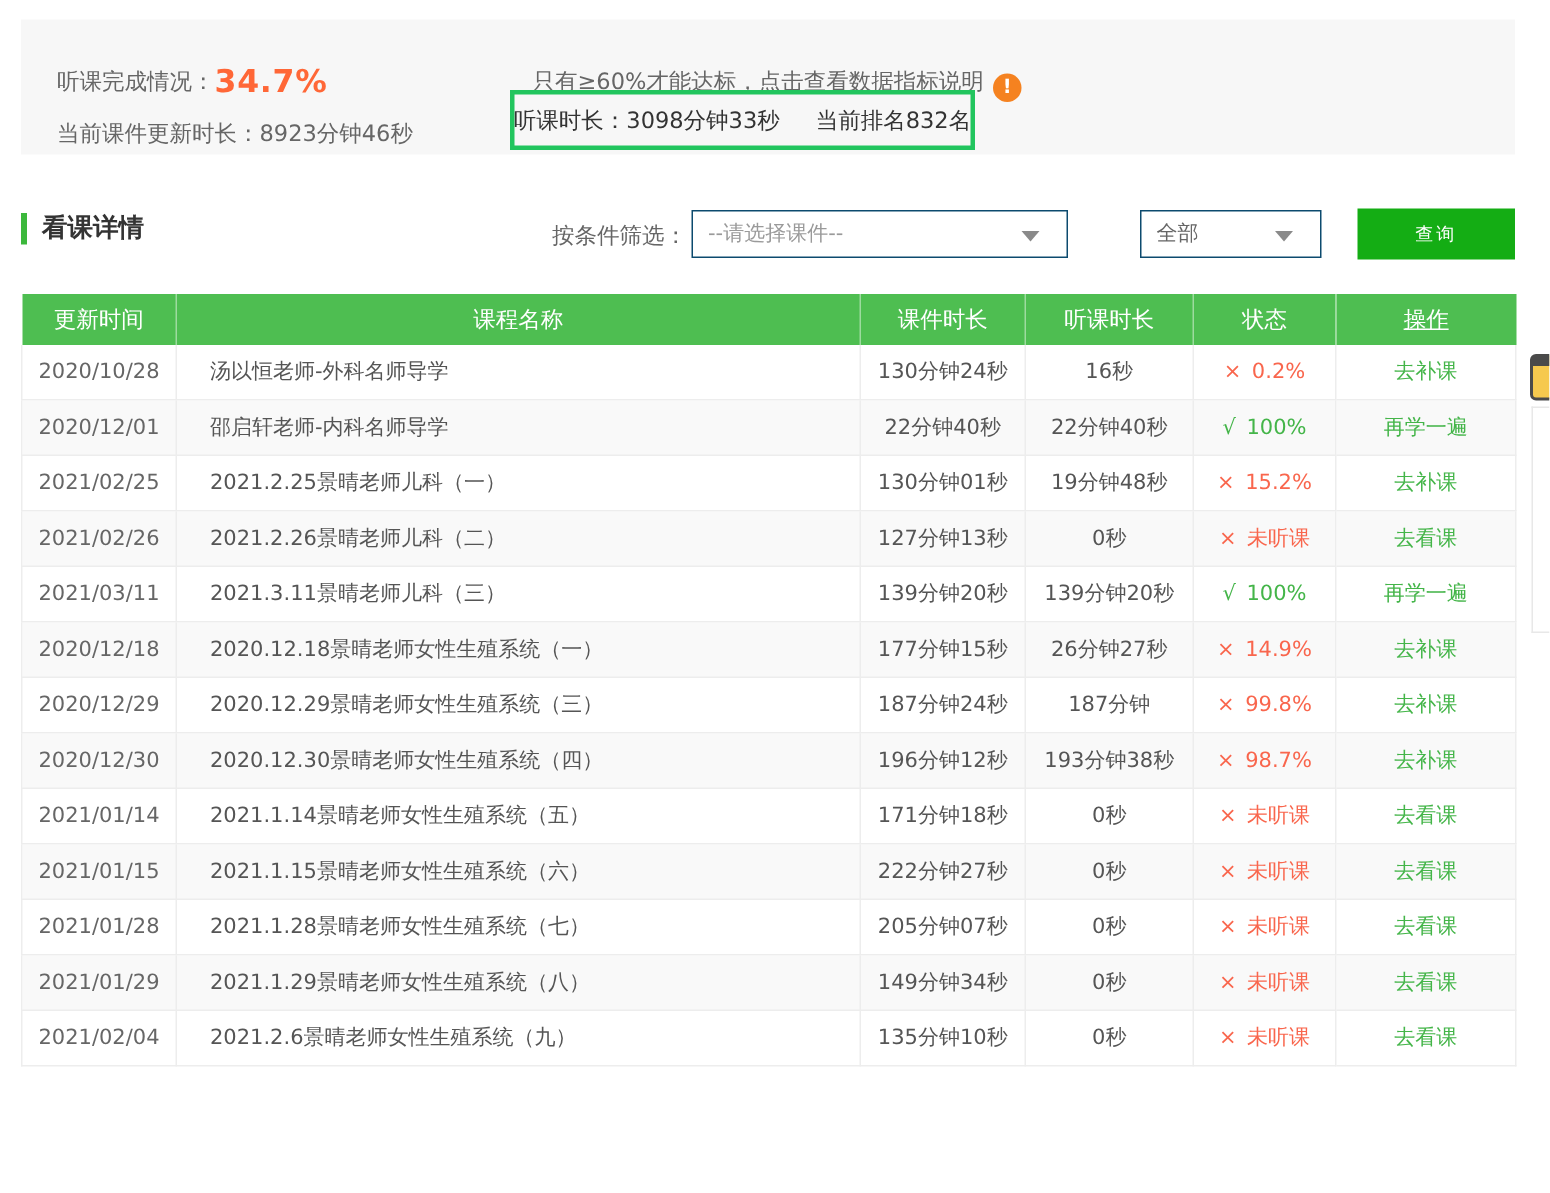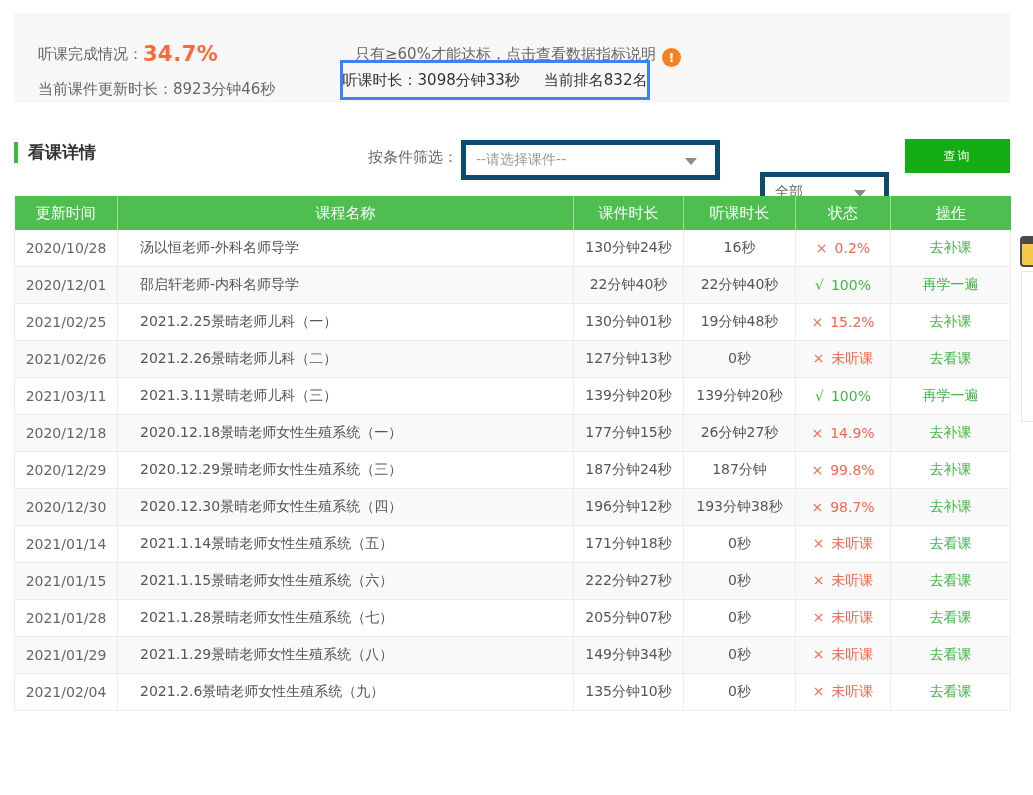--- a/index.html
+++ b/index.html
@@ -7,33 +7,33 @@
   .page{position:relative;width:1033px;height:795px;overflow:hidden;background:#fff;border-radius:23px;}
 
   
   .summary-box{position:absolute;left:14px;top:13px;width:996px;height:90px;background:#f7f7f7;}
   .sum-row1{position:absolute;left:24px;top:30px;font-size:15px;color:#666;line-height:22px;white-space:nowrap;}
   .completion{font-size:21px;font-weight:bold;color:#ff6737;vertical-align:-2px;letter-spacing:.5px;}
   .threshold{position:absolute;left:341px;top:30px;font-size:15px;color:#666;line-height:22px;white-space:nowrap;cursor:pointer;}
   .warn-icon{display:inline-block;width:19px;height:19px;margin-left:6px;border-radius:50%;background:#f58220;color:#fff;
              font-size:13px;font-weight:bold;text-align:center;line-height:19px;vertical-align:-3px;}
   .sum-row2{position:absolute;left:24px;top:65px;font-size:15px;color:#666;line-height:22px;white-space:nowrap;}
-  .redbox{position:absolute;left:326px;top:47px;width:304px;height:34px;border:3px solid #3b82f6;
+  .redbox{position:absolute;left:326px;top:47px;width:304px;height:34px;border:3px solid #22c55e;
           display:flex;align-items:center;justify-content:center;gap:24px;font-size:15px;color:#333;white-space:nowrap;background:#f7f7f7;}
 
   
   .sec-bar{position:absolute;left:14px;top:142px;width:4px;height:21px;background:#3cb83c;}
   .sec-title{position:absolute;left:28px;top:142px;font-size:17px;font-weight:bold;color:#333;line-height:21px;}
   .filter-label{position:absolute;left:368px;top:147px;font-size:15px;color:#666;line-height:20px;}
-  .select{position:absolute;top:140px;height:30px;border:5px solid #0c4a6e;background:#fff;font-size:14px;
+  .select{position:absolute;top:140px;height:30px;border:1px solid #0c4a6e;background:#fff;font-size:14px;
           display:flex;align-items:center;padding-left:10px;box-sizing:content-box;cursor:pointer;}
   .select .arrow{position:absolute;right:18px;top:13px;width:0;height:0;
           border-left:6px solid transparent;border-right:6px solid transparent;border-top:7px solid #8a8a8a;}
   .sel-courseware{left:461px;width:239px;color:#9a9a9a;}
-  .sel-status{left:760px;width:109px;color:#666;margin-top:32px;}
+  .sel-status{left:760px;width:109px;color:#666;}
   .query-btn{position:absolute;left:905px;top:139px;width:105px;height:34px;background:#14ad14;color:#fff;
           font-size:12px;border:none;display:flex;align-items:center;justify-content:center;cursor:pointer;letter-spacing:2px;}
 
   
   .tbl-wrap{position:absolute;left:14px;top:196px;width:996px;}
   table{border-collapse:collapse;table-layout:fixed;width:996px;}
   th{background:#4ebe51;color:#fff;font-weight:normal;font-size:15px;height:34px;padding:0;
      border-right:1px solid rgba(255,255,255,.45);}
   th:last-child{border-right:none;text-decoration:underline;}
   td{height:36px;font-size:14px;padding:0;border-bottom:1px solid #ededed;border-right:1px solid #ededed;

